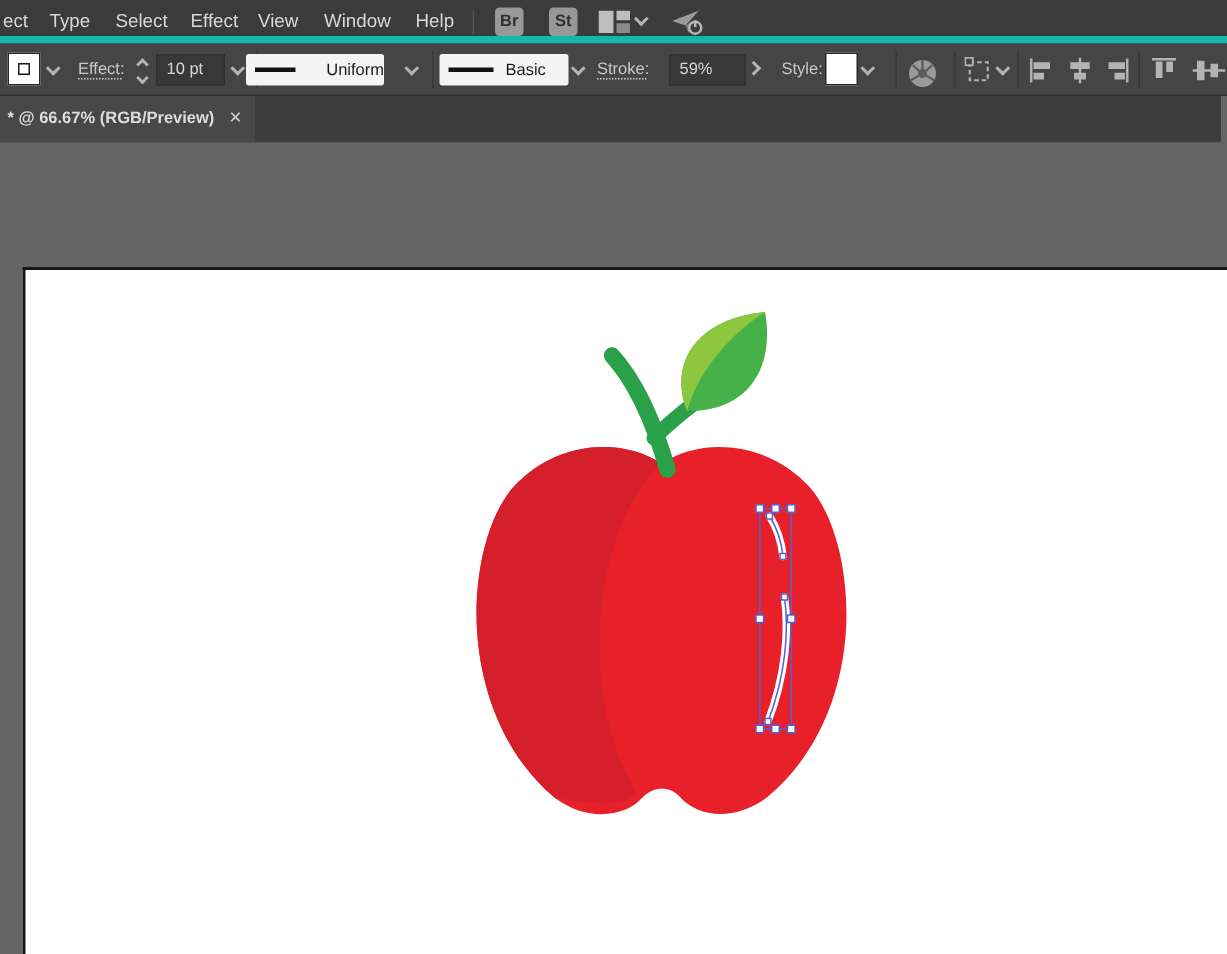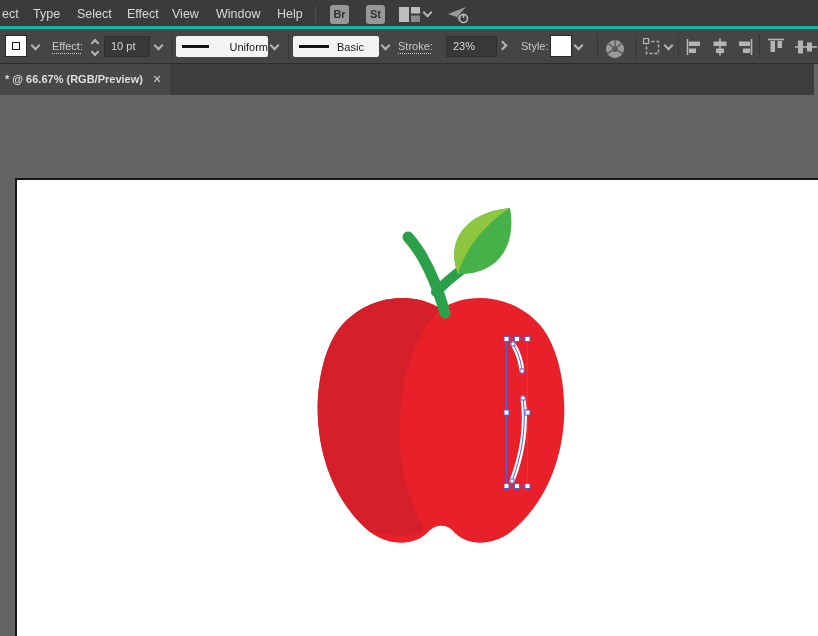--- a/index.html
+++ b/index.html
@@ -2,21 +2,21 @@
 <html><head>
 <meta charset="utf-8">
 <style>
   * { margin:0; padding:0; box-sizing:border-box; }
   html,body { width:818px; height:636px; overflow:hidden; background:#646464;
               font-family:"Liberation Sans", sans-serif; }
   .abs { position:absolute; }
 
   
   .menubar { position:absolute; left:0; top:0; width:818px; height:29px;
-             background:#3b3b3b; border-bottom:3px solid #14b8a6; }
+             background:#3b3b3b; border-bottom:5px solid #14b8a6; }
   .menu-item { position:absolute; top:0; height:29px; line-height:29px;
                color:#d8d8d8; font-size:12.5px; cursor:default; }
   .vsep { position:absolute; width:1px; background:#4f4f4f; }
   .badge { position:absolute; top:5px; width:19px; height:19px; background:#989898;
            color:#303030; font-size:11px; font-weight:bold; text-align:center;
            line-height:19px; border-radius:3px; }
 
   
   .controlbar { position:absolute; left:0; top:29px; width:818px; height:35px;
                 background:#454545; border-bottom:1px solid #2d2d2d; }
@@ -93,35 +93,35 @@
 
   <span class="ctl-label dotted" style="left:52px">Effect:</span>
   <span class="stepper" style="left:92px; top:11px;">
       <i class="step-up"></i>
       <i class="step-dn"></i>
     </span>
   <div class="field" style="left:104px; top:7px; width:46px;">10 pt</div>
   <span class="chev" style="left:155px; top:13px;"></span>
   <div class="vsep" style="left:171px; top:5px; height:25px; background:#383838;"></div>
 
-  <div class="widget" style="left:176px; top:7px; width:92px;gap:12px;">
+  <div class="widget" style="left:164px; top:7px; width:92px;gap:12px;">
     <div class="wline" style="width:34px"></div>
     <span>Uniform</span>
   </div>
   <span class="chev" style="left:271px; top:13px;"></span>
   <div class="vsep" style="left:288px; top:5px; height:25px; background:#383838;"></div>
 
   <div class="widget" style="left:293px; top:7px; width:86px;">
     <div class="wline" style="width:30px"></div>
     <span>Basic</span>
   </div>
   <span class="chev" style="left:382px; top:13px;"></span>
 
   <span class="ctl-label dotted" style="left:398px">Stroke:</span>
-  <div class="field" style="left:446px; top:7px; width:51px;">23%</div>
+  <div class="field" style="left:446px; top:7px; width:51px;">59%</div>
   <span class="chev chev-right" style="left:499px; top:13px;"></span>
 
   <span class="ctl-label" style="left:521px">Style:</span>
   <div class="swatch" style="left:550px; top:6px; width:22px; height:22px;"></div>
   <span class="chev" style="left:575px; top:13px;"></span>
   <div class="vsep" style="left:597px; top:5px; height:25px; background:#383838;"></div>
 
   <svg class="ctl-icon" style="left:604px" width="22" height="22">
     <circle cx="11" cy="11" r="9" fill="#9a9a9a"></circle>
     <circle cx="11" cy="11" r="3" fill="#5c5c5c"></circle>

